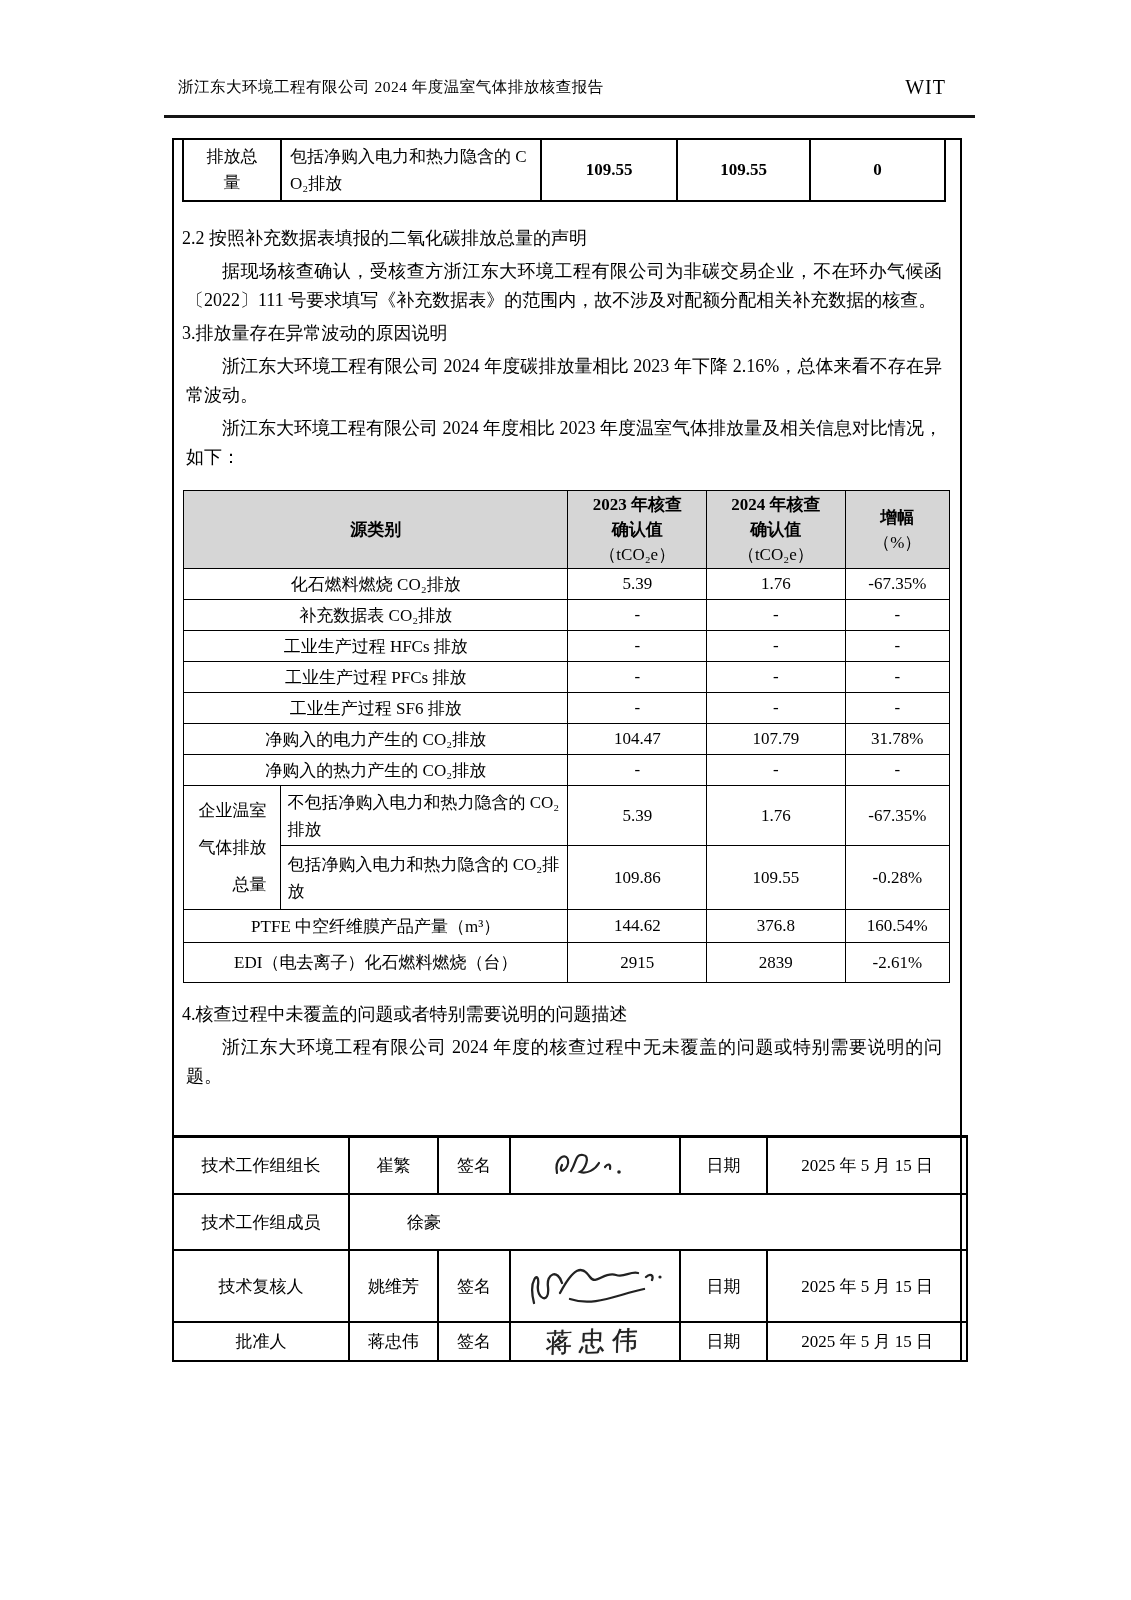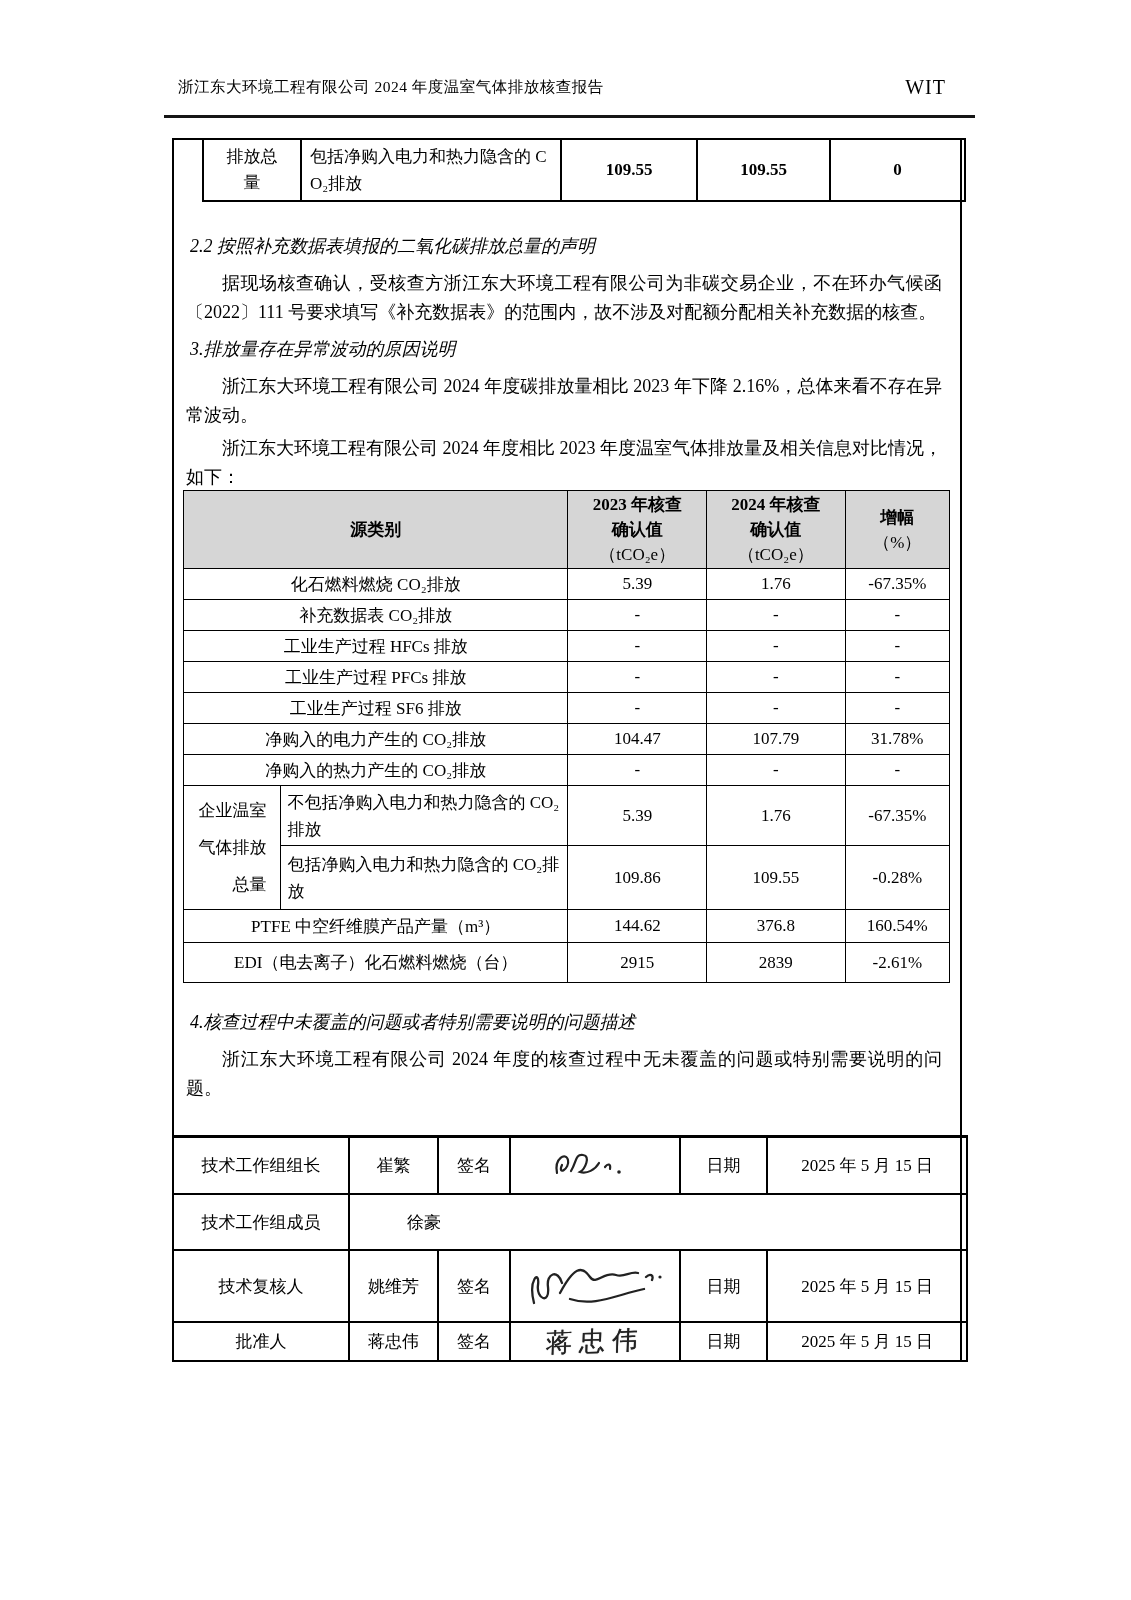--- a/index.html
+++ b/index.html
@@ -7,29 +7,29 @@
        font-family:"Liberation Serif","DejaVu Serif",serif;color:#000;}
   .hdr{position:absolute;left:178px;top:76px;width:768px;display:flex;
        justify-content:space-between;align-items:center;font-size:15.5px;letter-spacing:.5px;}
   .hdr .wit{font-size:20px;letter-spacing:1px;}
   .hr{position:absolute;left:164px;top:115px;width:811px;height:3px;background:#151515;}
   .frame{position:absolute;left:172px;top:138px;width:790px;height:1224px;
          border:2px solid #000;box-sizing:border-box;}
   table{border-collapse:collapse;table-layout:fixed;}
   td,th{box-sizing:border-box;overflow:hidden;}
   
-  .toptbl{position:absolute;top:-2px;left:8px;width:762px;font-size:17px;margin-left:20px;}
+  .toptbl{position:absolute;top:-2px;left:8px;width:762px;font-size:17px;}
   .toptbl td{border:2px solid #000;height:62px;vertical-align:middle;word-break:break-all;}
   .cc{text-align:center;}
   .cl{text-align:left;padding:0 8px;line-height:27px;}
   .bold{font-weight:bold;}
   .toptbl .lbl{padding:0 15px;line-height:26px;text-align:center;}
   
   .txt{position:absolute;left:8px;width:764px;font-size:18px;line-height:29px;text-align:justify;}
-  .txt .h{margin:8px;font-style:italic;}
+  .txt .h{margin:0;}
   .txt p{margin:4px;text-indent:2em;}
   
   .maintbl{position:absolute;top:350px;left:9px;width:767px;font-size:17px;text-align:center;}
   .maintbl td,.maintbl th{border:1.5px solid #000;vertical-align:middle;word-break:break-all;}
   .maintbl th{background:#d6d6d6;font-weight:bold;height:78px;padding:0 4px;}
   .ht{display:block;white-space:pre-line;line-height:25px;}
   .hu{display:block;font-weight:normal;line-height:25px;}
   .r1{height:31px;}
   .desc{text-align:left;padding:2px 6px;line-height:27px;}
   .grp{line-height:37px;padding:0 14px;word-break:break-all;text-align:right;}

